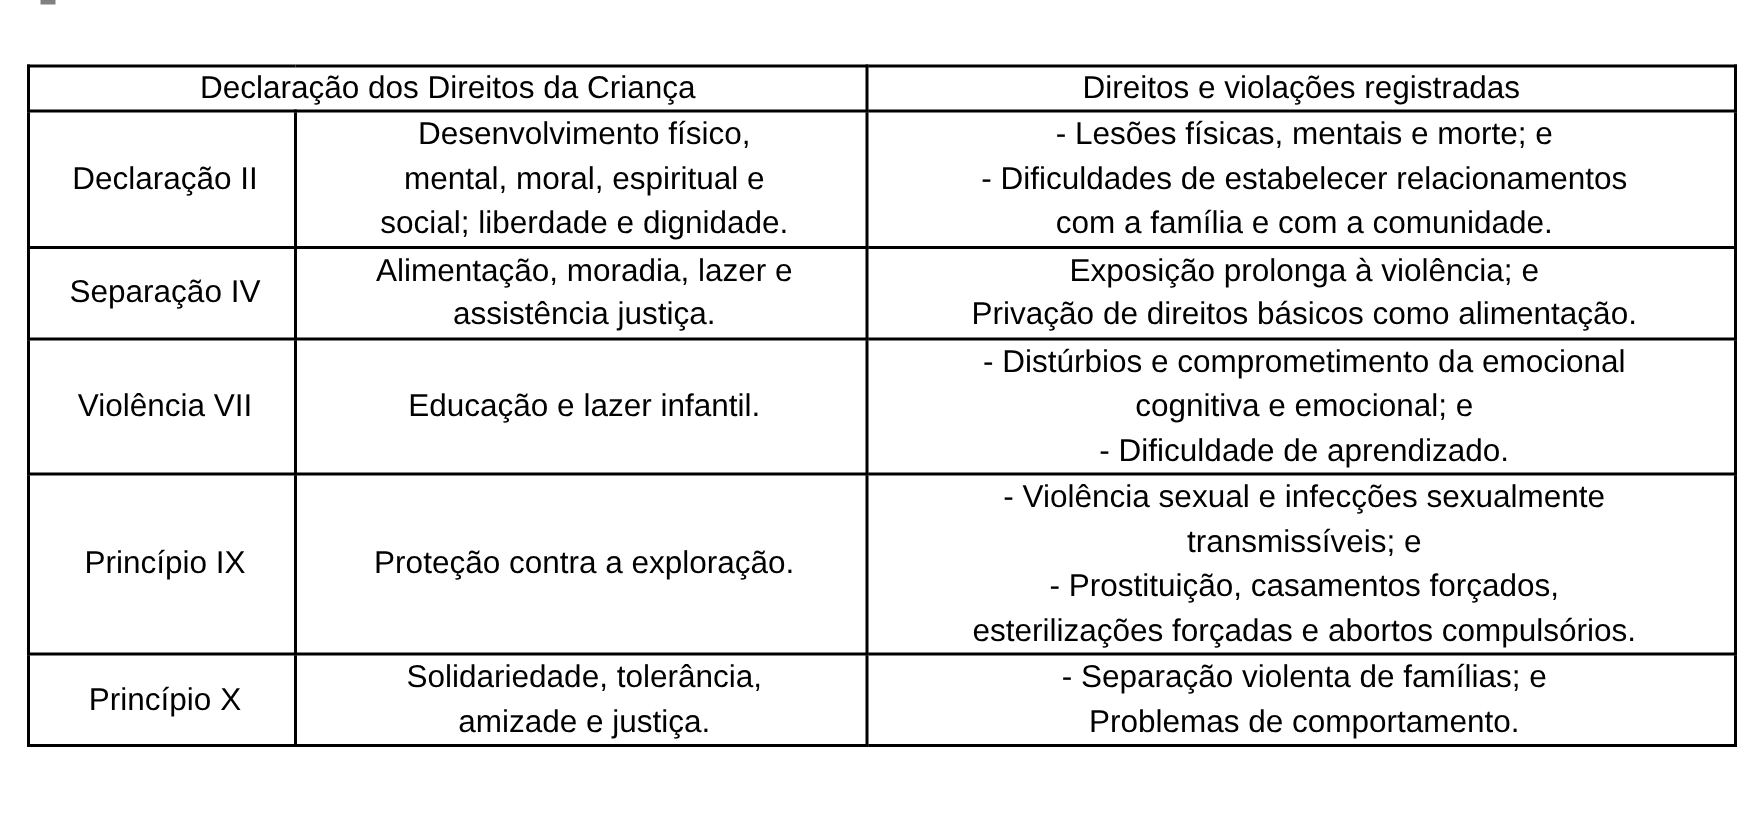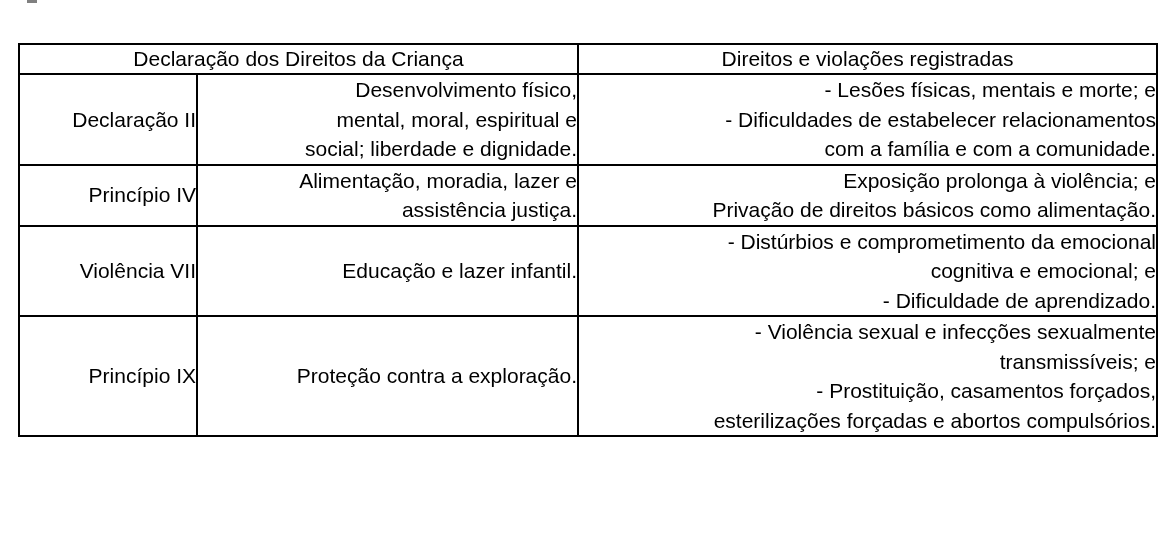--- a/index.html
+++ b/index.html
@@ -31,21 +31,21 @@
       table-layout: fixed;
       font-size: 21px;
       line-height: 29.5px;
       margin-top: 28px;
     }
     table.rights-table td,
     table.rights-table th {
       border: 2px solid #000000;
       padding: 0 0 0 4px;
       vertical-align: middle;
-      text-align: right;
+      text-align: center;
       font-weight: normal;
       white-space: nowrap;
     }
     table.rights-table th {
       text-align: center;
       padding: 0;
       height: 28px;
       line-height: 28px;
     }
     col.c1 { width: 178px; }
@@ -81,21 +81,21 @@
         <span>social; liberdade e dignidade.</span>
       </td>
       <td class="cell-lines impact-cell">
         <span>- Lesões físicas, mentais e morte; e</span>
         <span>- Dificuldades de estabelecer relacionamentos</span>
         <span>com a família e com a comunidade.</span>
       </td>
     </tr>
 
     <tr style="height:60px">
-      <td>Princípio IV</td>
+      <td>Separação IV</td>
       <td class="cell-lines">
         <span>Alimentação, moradia, lazer e</span>
         <span>assistência justiça.</span>
       </td>
       <td class="cell-lines impact-cell">
         <span>Exposição prolonga à violência; e</span>
         <span>Privação de direitos básicos como alimentação.</span>
       </td>
     </tr>
 
@@ -118,14 +118,25 @@
         <span>Proteção contra a exploração.</span>
       </td>
       <td class="cell-lines impact-cell">
         <span>- Violência sexual e infecções sexualmente</span>
         <span>transmissíveis; e</span>
         <span>- Prostituição, casamentos forçados,</span>
         <span>esterilizações forçadas e abortos compulsórios.</span>
       </td>
     </tr>
 
+    <tr style="height:60px">
+      <td>Princípio X</td>
+      <td class="cell-lines">
+        <span>Solidariedade, tolerância,</span>
+        <span>amizade e justiça.</span>
+      </td>
+      <td class="cell-lines impact-cell">
+        <span>- Separação violenta de famílias; e</span>
+        <span>Problemas de comportamento.</span>
+      </td>
+    </tr>
   </tbody>
 </table>
 
 </body></html>

